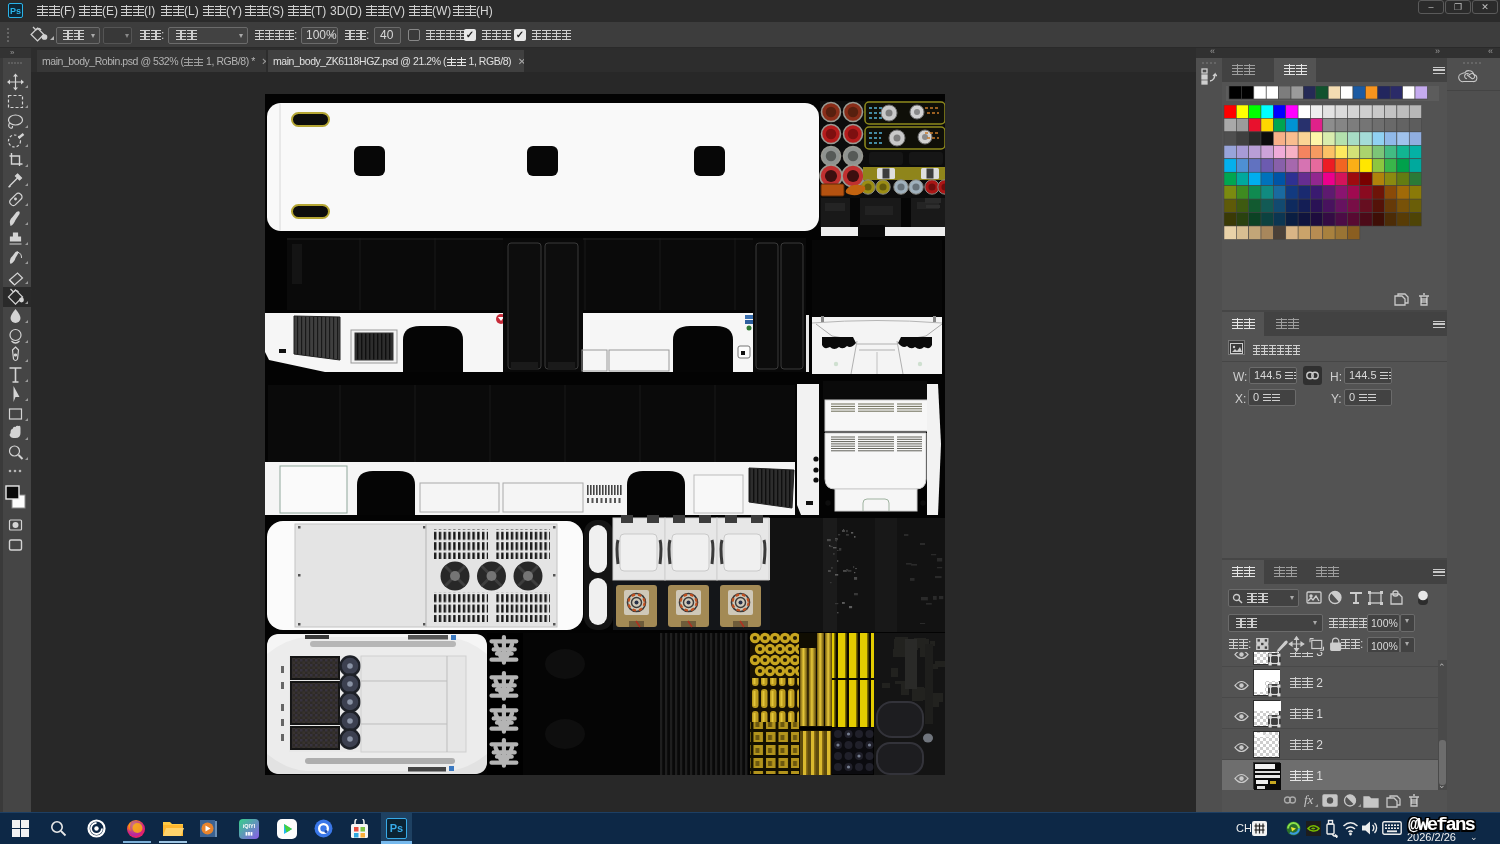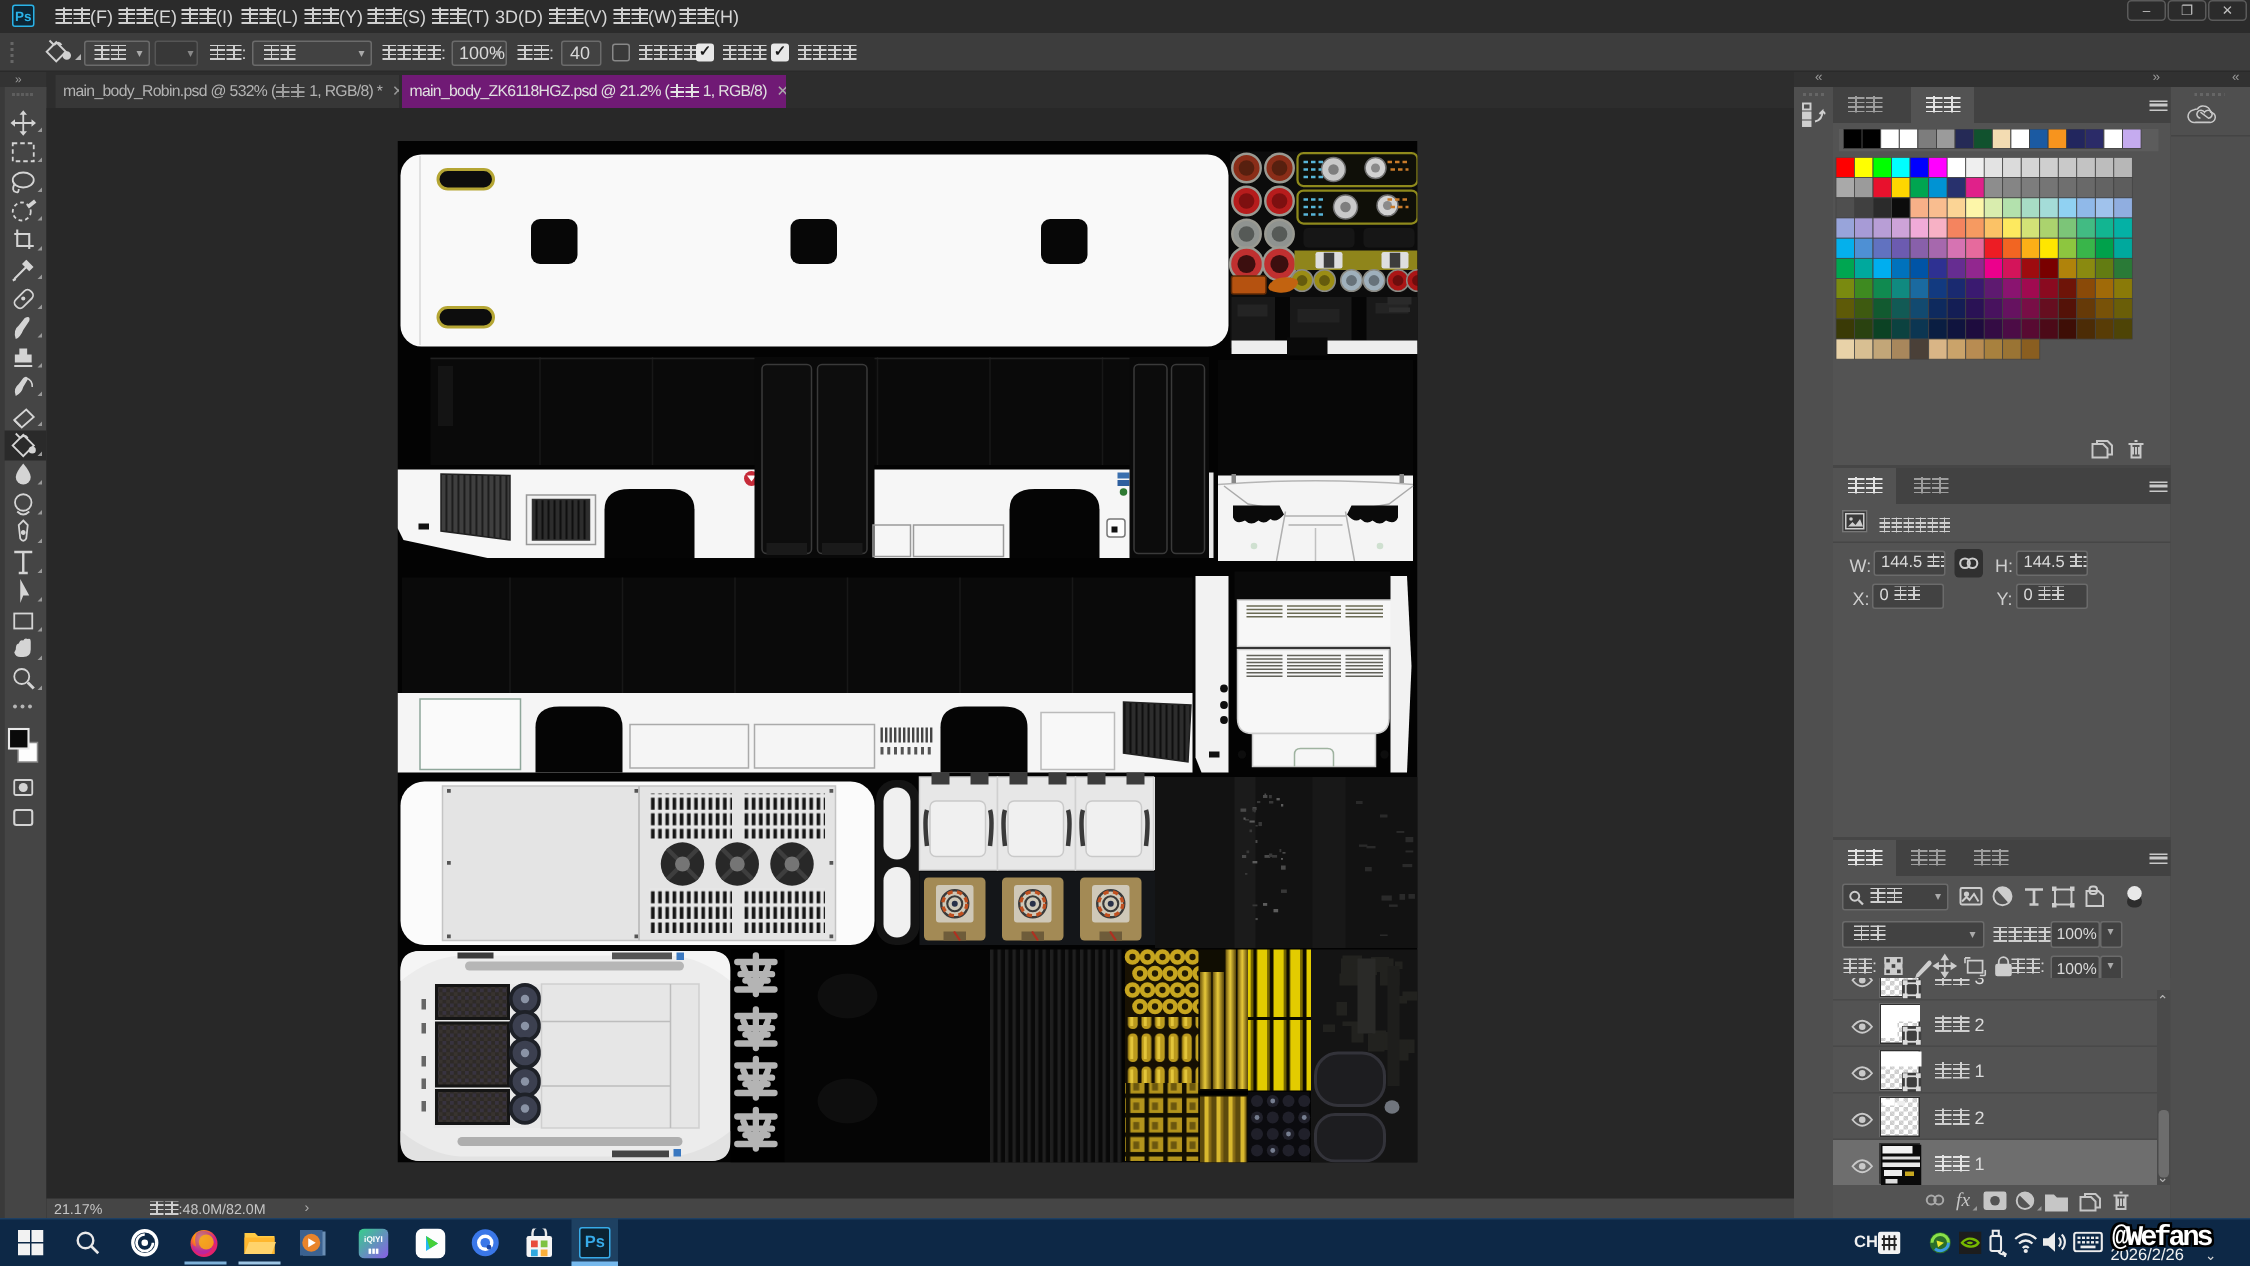--- a/index.html
+++ b/index.html
@@ -127,21 +127,21 @@
 <div class="field" style="left:374px;top:5px;width:27px;height:17px;line-height:15px;padding-left:5px">40</div>
 <div class="abs" style="left:408px;top:7px;width:12px;height:12px;border:1px solid #888;border-radius:2px;background:#3a3a3a"></div>
 <div class="abs" style="left:425px;top:6px"><i class="c" style="width:9px;height:10px;vertical-align:-1px"></i><i class="c" style="width:9px;height:10px;vertical-align:-1px"></i><i class="c" style="width:9px;height:10px;vertical-align:-1px"></i><i class="c" style="width:9px;height:10px;vertical-align:-1px"></i></div>
 <div class="abs" style="left:464px;top:7px;width:12px;height:12px;border-radius:2px;background:#e8e8e8;color:#1a1a1a;font-size:10px;font-weight:bold;text-align:center;line-height:12px">✓</div>
 <div class="abs" style="left:481px;top:6px"><i class="c" style="width:9px;height:10px;vertical-align:-1px"></i><i class="c" style="width:9px;height:10px;vertical-align:-1px"></i><i class="c" style="width:9px;height:10px;vertical-align:-1px"></i></div>
 <div class="abs" style="left:514px;top:7px;width:12px;height:12px;border-radius:2px;background:#e8e8e8;color:#1a1a1a;font-size:10px;font-weight:bold;text-align:center;line-height:12px">✓</div>
 <div class="abs" style="left:531px;top:6px"><i class="c" style="width:9px;height:10px;vertical-align:-1px"></i><i class="c" style="width:9px;height:10px;vertical-align:-1px"></i><i class="c" style="width:9px;height:10px;vertical-align:-1px"></i><i class="c" style="width:9px;height:10px;vertical-align:-1px"></i></div>
 </div>
 <div class="abs tabbar">
 <div class="tab" style="left:6px;width:229px;background:#373737;color:#b3b3b3">main_body_Robin.psd @ 532% (<i class="cd" style="width:9px;height:9px;vertical-align:-1px"></i><i class="cd" style="width:9px;height:9px;vertical-align:-1px"></i> 1, RGB/8) * <span style="color:#999;font-size:10px;margin-left:4px">✕</span></div>
-<div class="tab" style="left:237px;width:256px;background:#701a75;color:#e0e0e0">main_body_ZK6118HGZ.psd @ 21.2% (<i class="cb" style="width:9px;height:9px;vertical-align:-1px"></i><i class="cb" style="width:9px;height:9px;vertical-align:-1px"></i> 1, RGB/8) <span style="color:#aaa;font-size:10px;margin-left:4px">✕</span></div>
+<div class="tab" style="left:237px;width:256px;background:#404040;color:#e0e0e0">main_body_ZK6118HGZ.psd @ 21.2% (<i class="cb" style="width:9px;height:9px;vertical-align:-1px"></i><i class="cb" style="width:9px;height:9px;vertical-align:-1px"></i> 1, RGB/8) <span style="color:#aaa;font-size:10px;margin-left:4px">✕</span></div>
 </div>
 <div class="abs" style="left:0;top:48px;width:31px;height:12px;background:#333">
       <span style="color:#999;font-size:8px;position:absolute;left:10px;top:0px">»</span>
     </div>
 <div class="abs toolbar"></div>
 <svg class="abs" style="left:0;top:58px" width="31" height="754" viewBox="0 0 31 754">
       <rect x="0" y="0" width="3" height="754" fill="#3a3a3a"></rect>
       <g fill="#5e5e5e">
         <rect x="8" y="4" width="2" height="2"></rect>
         <rect x="11" y="4" width="2" height="2"></rect>
@@ -735,25 +735,20 @@
       <rect x="630" y="587" width="13" height="3" fill="#22221f"></rect>
       <rect x="649" y="544" width="12" height="6" fill="#22221f"></rect>
       <rect x="665" y="600" width="9" height="13" fill="#22221f"></rect>
       <rect x="631" y="546" width="10" height="3" fill="#22221f"></rect>
       <rect x="640" y="545" width="12" height="50" fill="#2a2a28"></rect>
       <rect x="660" y="550" width="8" height="80" fill="#1e1e1c"></rect>
       <rect x="612" y="608" width="46" height="35" rx="15" fill="#1d1d20" stroke="#33333a" stroke-width="2"></rect>
       <rect x="612" y="649" width="46" height="31" rx="13" fill="#1d1d20" stroke="#33333a" stroke-width="2"></rect>
       <ellipse cx="663" cy="644" rx="5" ry="4.5" fill="#70757d"></ellipse>
     </svg>
-<div class="abs statusbar">
-<div class="abs" style="left:5px;top:2px">21.17%</div>
-<div class="abs" style="left:68px;top:2px"><i class="c" style="width:9px;height:9px;vertical-align:-1px"></i><i class="c" style="width:9px;height:9px;vertical-align:-1px"></i>:48.0M/82.0M</div>
-<div class="abs" style="left:172px;top:1px;color:#aaa">›</div>
-</div>
 <div class="abs panelhead">
       <span style="position:absolute;left:14px;top:-2px;color:#9a9a9a;font-size:9px">«</span>
       <span style="position:absolute;left:239px;top:-2px;color:#9a9a9a;font-size:9px">»</span>
       <span style="position:absolute;left:292px;top:-2px;color:#9a9a9a;font-size:9px">«</span>
     </div>
 <div class="abs stripL">
 <div class="abs" style="left:6px;top:4px;width:14px;height:2px;background:repeating-linear-gradient(90deg,#666 0 2px,transparent 2px 4px)"></div>
 <svg class="abs" style="left:5px;top:10px" width="16" height="17" viewBox="0 0 16 17">
         <g fill="none" stroke="#cfcfcf" stroke-width="1.3">
 <rect x="1" y="1" width="5" height="4"></rect>
@@ -1236,21 +1231,21 @@
         <path d="M5,5 v-2 a4.5,4.5 0 0 1 9,0 v2" fill="none" stroke="#e8e8e8" stroke-width="1.6"></path>
         <rect x="1" y="5" width="17" height="14" rx="1.5" fill="#f5f5f5"></rect>
         <rect x="4" y="8" width="4.5" height="4.5" fill="#e84c3d"></rect>
         <rect x="10.5" y="8" width="4.5" height="4.5" fill="#7dc242"></rect>
         <rect x="4" y="14" width="4.5" height="4.5" fill="#2ea8e0"></rect>
         <rect x="10.5" y="14" width="4.5" height="4.5" fill="#fbb03b"></rect>
       </svg>
 <div class="abs" style="left:381px;top:0;width:31px;height:32px;background:#1e4162"></div>
 <div class="abs" style="left:386px;top:6px;width:21px;height:21px;background:#0b2333;border:1.5px solid #37abe8;border-radius:2px;color:#37abe8;font-size:11px;font-weight:bold;text-align:center;line-height:19px">Ps</div>
 <div class="abs" style="left:381px;top:29px;width:31px;height:3px;background:#76b9ed"></div>
-<div class="abs" style="left:1236px;top:10px;color:#f0f0f0;font-size:11px;font-weight:bold">CH</div>
+<div class="abs" style="left:1236px;top:10px;color:#f0f0f0;font-size:11px;font-weight:normal">CH</div>
 <svg class="abs" style="left:1252px;top:9px" width="15" height="15" viewBox="0 0 15 15">
         <rect width="15" height="15" rx="2" fill="#f2f2f2"></rect>
         <g stroke="#222" stroke-width="1.2">
           <line x1="4" y1="2.5" x2="4" y2="12.5"></line>
           <line x1="7.5" y1="2.5" x2="7.5" y2="12.5"></line>
           <line x1="11" y1="2.5" x2="11" y2="12.5"></line>
           <line x1="2.5" y1="5" x2="12.5" y2="5"></line>
           <line x1="2.5" y1="9" x2="12.5" y2="9"></line>
         </g>
       </svg>

